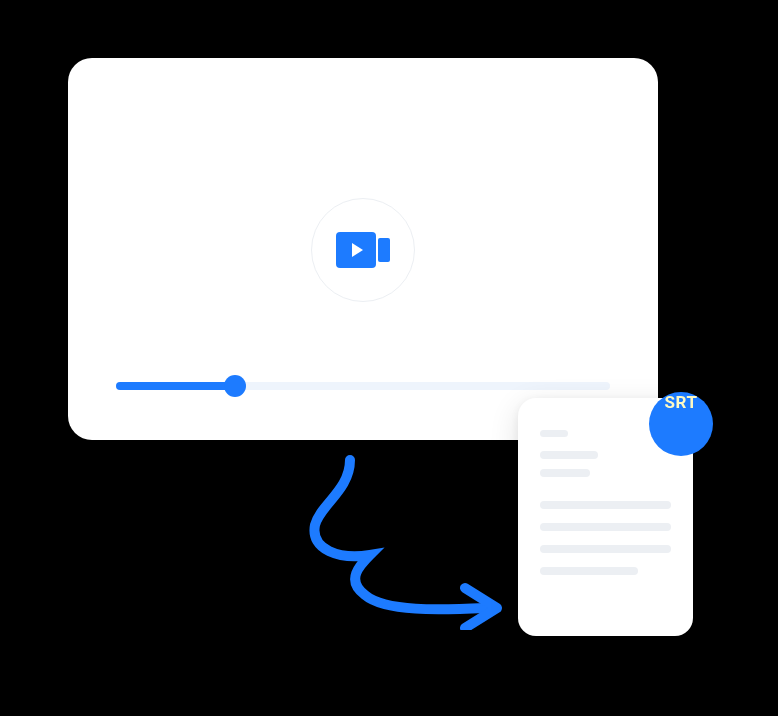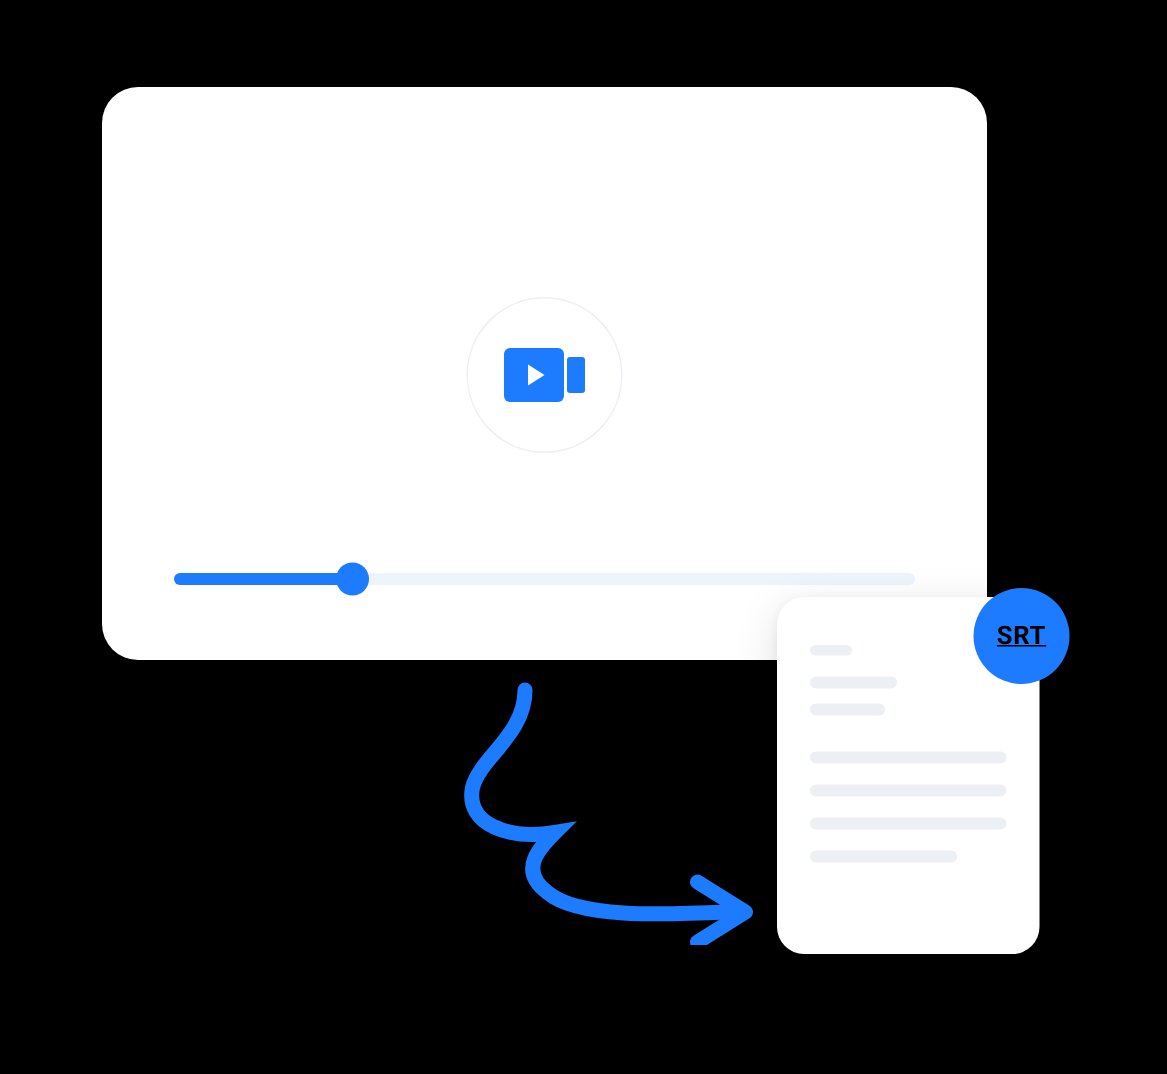--- a/index.html
+++ b/index.html
@@ -144,27 +144,25 @@
     
     .srt-badge {
       position: absolute;
       right: -20px;
       top: -6px;
       width: 64px;
       height: 64px;
       background: #1d7bff;
       border-radius: 50%;
       display: flex;
-      align-items: center;
       justify-content: center;
-      color: #000000;
+      color: #fef9c3;
       font-weight: 700;
       font-size: 17px;
       letter-spacing: 0.5px;
-      text-decoration: underline;
     }
   </style>
 </head>
 <body>
 
 <div class="video-player-card">
 
   <div class="play-button-circle">
     <div class="camera-icon">
       <div class="camera-body">

